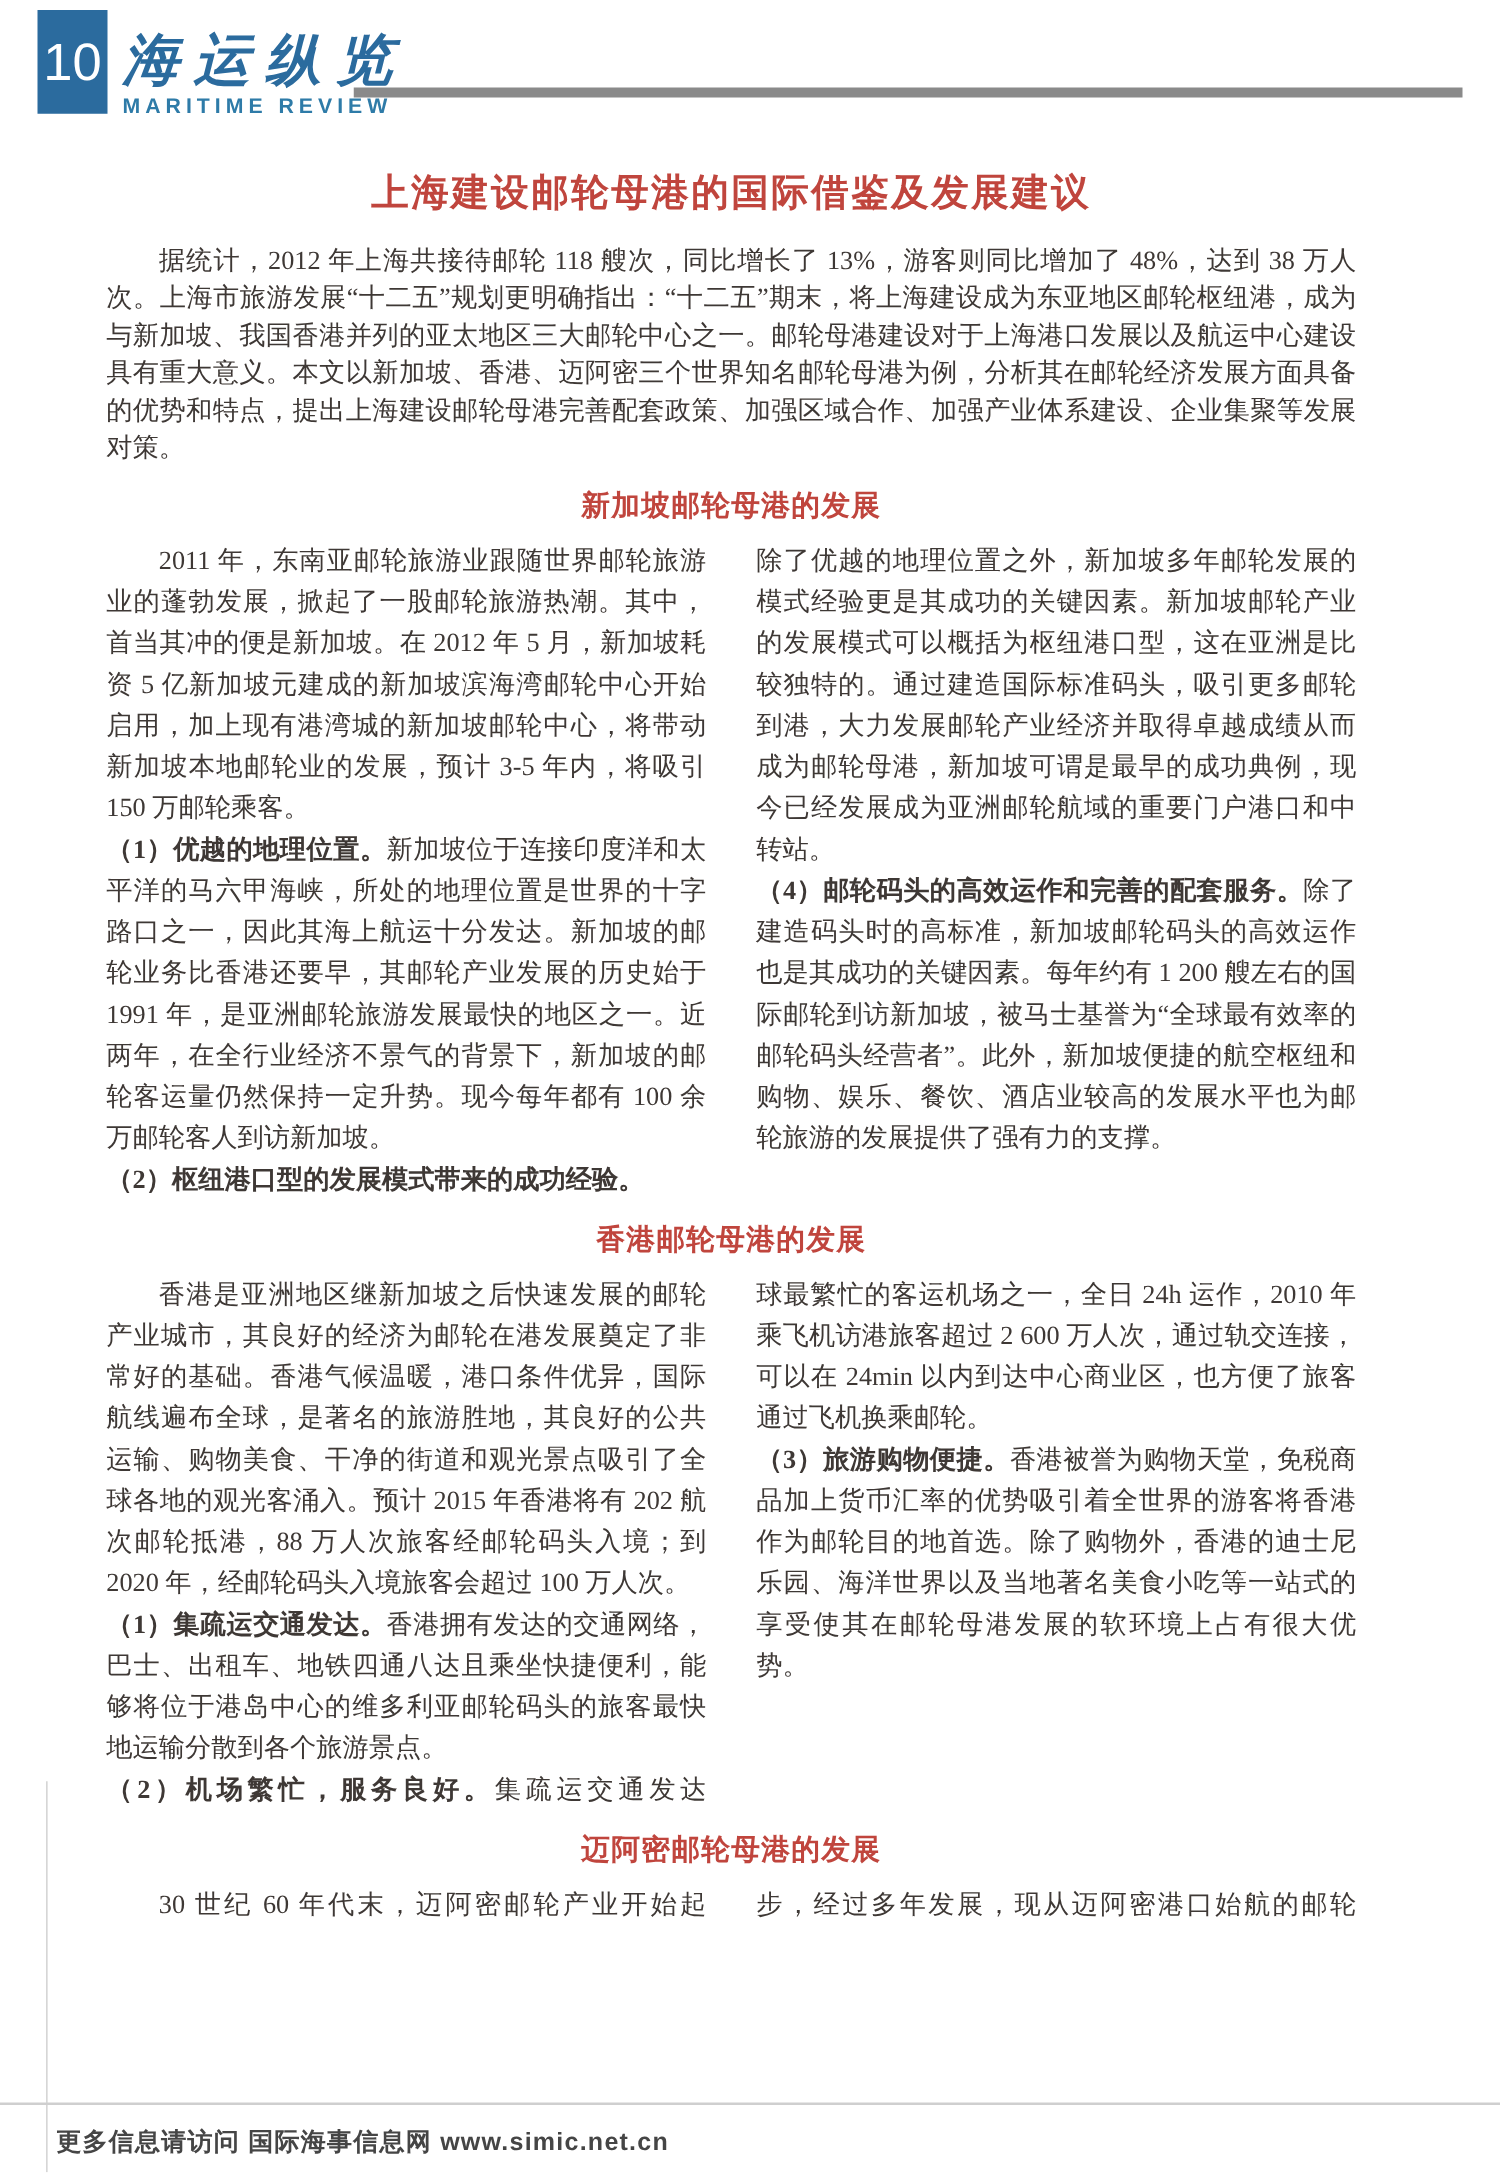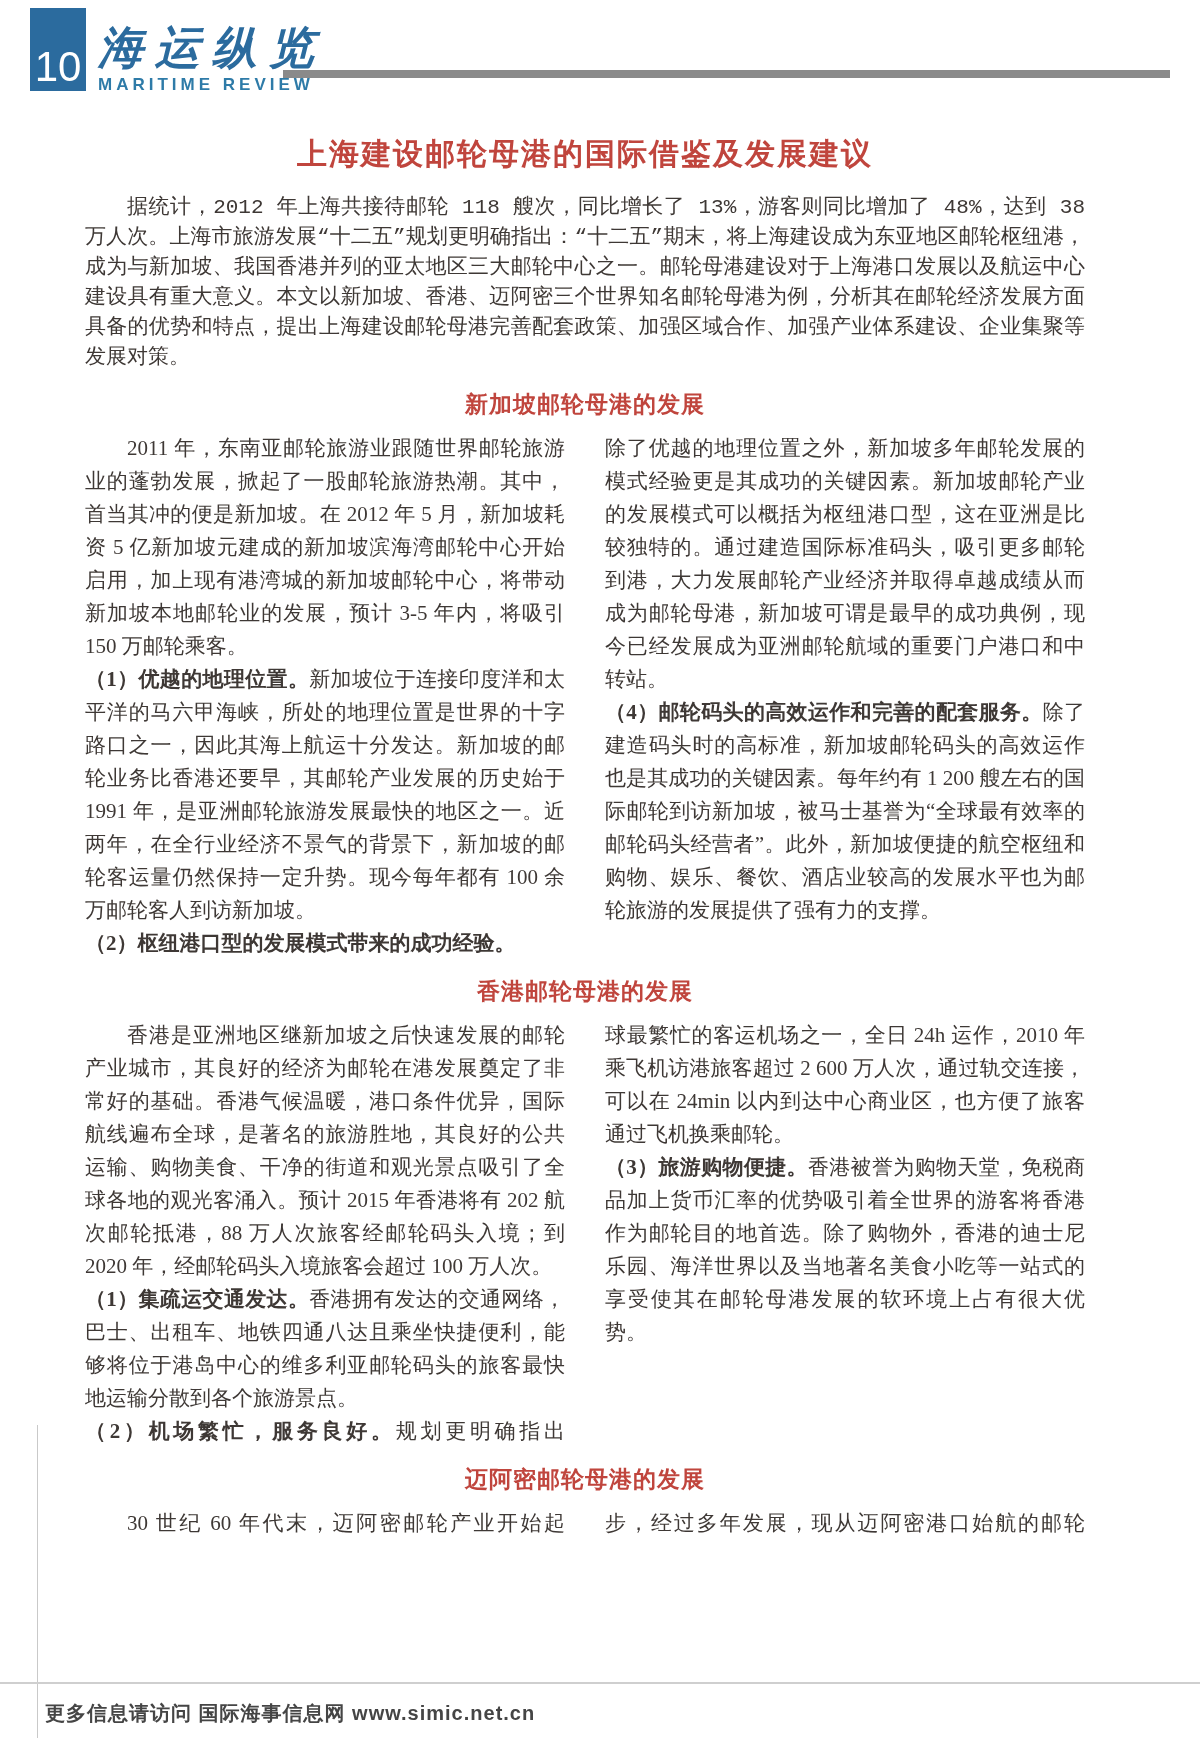--- a/index.html
+++ b/index.html
@@ -10,21 +10,21 @@
     font-family:"Liberation Serif","DejaVu Serif",serif;
     color:#3e3835;
     overflow:hidden;
   }
 
   
   .page-num-box {
     position:absolute; left:30px; top:8px;
     width:56px; height:83px;
     background:#2b6b9e; color:#ffffff;
-    display:flex; align-items:flex-end; justify-content:center;
+    display:flex; align-items:center; justify-content:center;
     font-family:"Liberation Sans","DejaVu Sans",sans-serif;
     font-size:42px;
   }
   .masthead { position:absolute; left:98px; top:22px; }
   .mag-title {
     font-size:45px; line-height:52px;
     color:#2b6b9e; font-weight:bold; font-style:italic;
     letter-spacing:12px; white-space:nowrap;
   }
   .mag-sub {
@@ -43,21 +43,21 @@
   .article-title {
     margin:26px 0 0 0;
     text-align:center;
     color:#c0453d;
     font-size:30px; font-weight:bold;
     letter-spacing:2px;
   }
   .intro {
     margin:18px 0 0 0;
     font-size:21px; line-height:30px;
-    text-align:justify; text-indent:2em;font-family:Liberation Mono, monospace;
+    text-align:justify; text-indent:2em;
   }
   .section-heading {
     margin:16px 0 12px 0;
     text-align:center;
     color:#c0453d;
     font-size:23px; font-weight:bold;
     letter-spacing:1px;
   }
   .cols { display:flex; gap:40px; }
   .col { flex:1 1 0; min-width:0; font-size:21px; line-height:33px; text-align:justify; }
@@ -113,21 +113,21 @@
         <p><span>除了优越的地理位置之外，新加坡多年邮轮发展的模式经验更是其成功的关键因素。新加坡邮轮产业的发展模式可以概括为枢纽港口型，这在亚洲是比较独特的。通过建造国际标准码头，吸引更多邮轮到港，大力发展邮轮产业经济并取得卓越成绩从而成为邮轮母港，新加坡可谓是最早的成功典例，现今已经发展成为亚洲邮轮航域的重要门户港口和中转站。</span></p>
         <p><b class="lead">（4）邮轮码头的高效运作和完善的配套服务。</b><span>除了建造码头时的高标准，新加坡邮轮码头的高效运作也是其成功的关键因素。每年约有 1 200 艘左右的国际邮轮到访新加坡，被马士基誉为“全球最有效率的邮轮码头经营者”。此外，新加坡便捷的航空枢纽和购物、娱乐、餐饮、酒店业较高的发展水平也为邮轮旅游的发展提供了强有力的支撑。</span></p>
       </div>
     </div>
 
     <h2 class="section-heading">香港邮轮母港的发展</h2>
     <div class="cols">
       <div class="col">
         <p class="indent"><span>香港是亚洲地区继新加坡之后快速发展的邮轮产业城市，其良好的经济为邮轮在港发展奠定了非常好的基础。香港气候温暖，港口条件优异，国际航线遍布全球，是著名的旅游胜地，其良好的公共运输、购物美食、干净的街道和观光景点吸引了全球各地的观光客涌入。预计 2015 年香港将有 202 航次邮轮抵港，88 万人次旅客经邮轮码头入境；到 2020 年，经邮轮码头入境旅客会超过 100 万人次。</span></p>
         <p><b class="lead">（1）集疏运交通发达。</b><span>香港拥有发达的交通网络，巴士、出租车、地铁四通八达且乘坐快捷便利，能够将位于港岛中心的维多利亚邮轮码头的旅客最快地运输分散到各个旅游景点。</span></p>
-        <p class="fill"><b class="lead">（2）机场繁忙，服务良好。</b><span>规划更明确指出</span></p>
+        <p class="fill"><b class="lead">（2）机场繁忙，服务良好。</b><span>集疏运交通发达</span></p>
       </div>
       <div class="col">
         <p><span>球最繁忙的客运机场之一，全日 24h 运作，2010 年乘飞机访港旅客超过 2 600 万人次，通过轨交连接，可以在 24min 以内到达中心商业区，也方便了旅客通过飞机换乘邮轮。</span></p>
         <p><b class="lead">（3）旅游购物便捷。</b><span>香港被誉为购物天堂，免税商品加上货币汇率的优势吸引着全世界的游客将香港作为邮轮目的地首选。除了购物外，香港的迪士尼乐园、海洋世界以及当地著名美食小吃等一站式的享受使其在邮轮母港发展的软环境上占有很大优势。</span></p>
       </div>
     </div>
 
     <h2 class="section-heading">迈阿密邮轮母港的发展</h2>
     <div class="cols">
       <div class="col">

